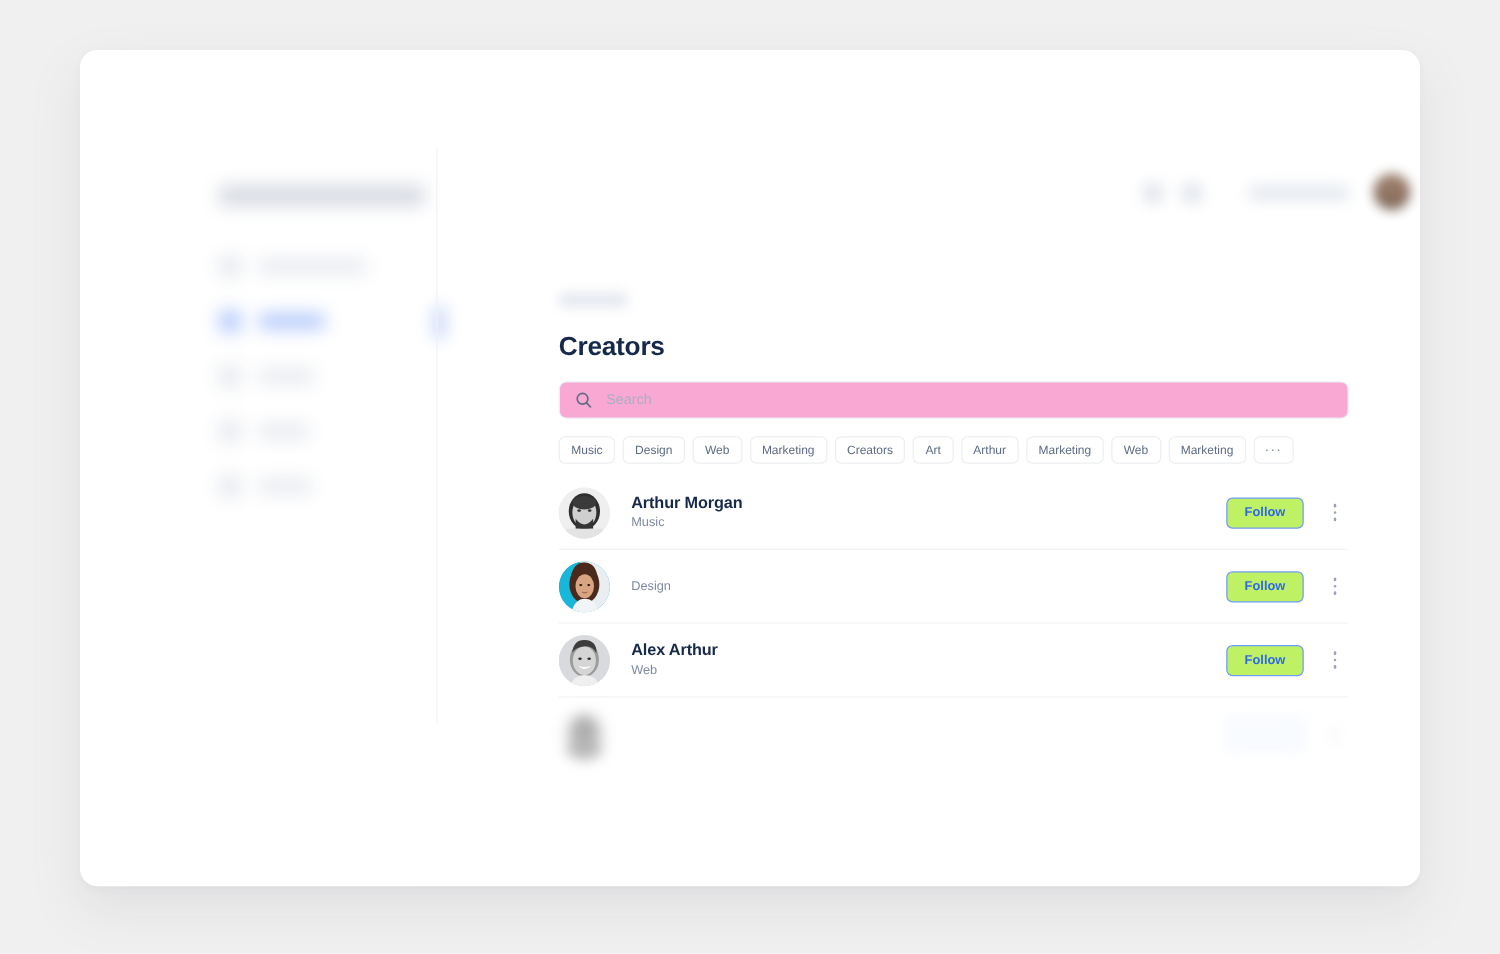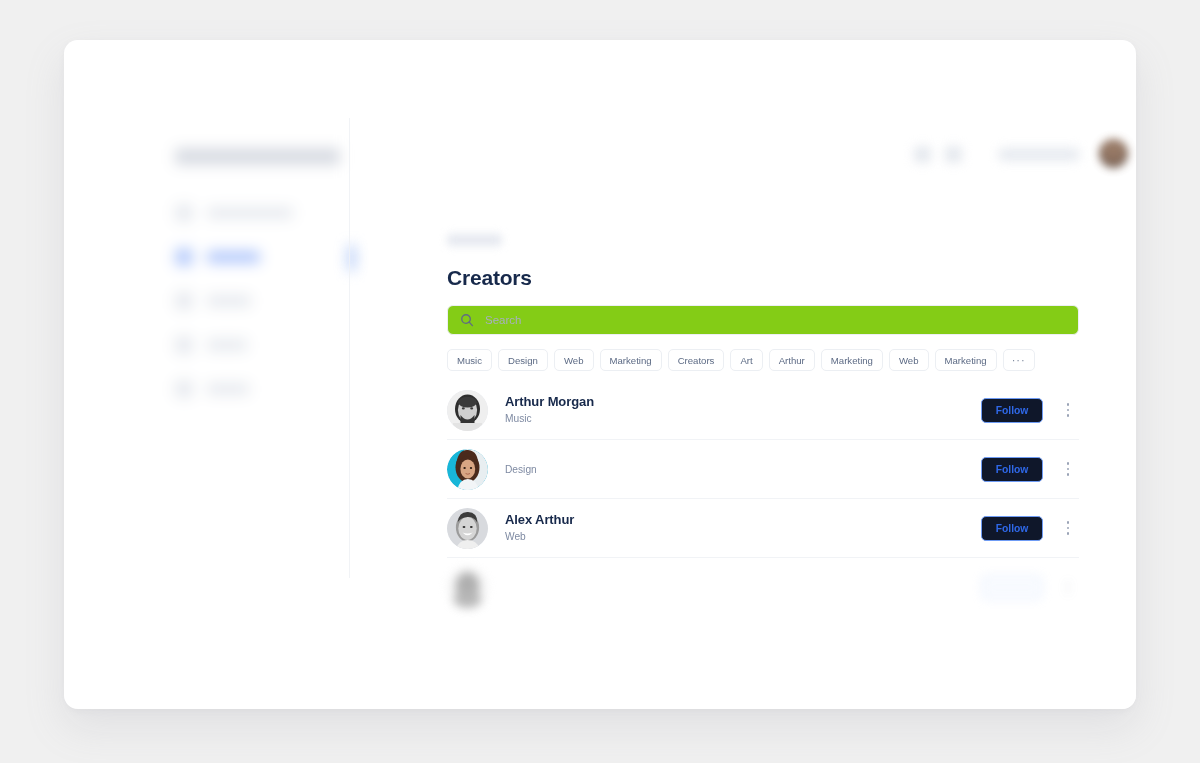--- a/index.html
+++ b/index.html
@@ -196,21 +196,21 @@
 
   
   .search-box {
     position: absolute;
     left: 97px;
     top: 107px;
     width: 632px;
     height: 30px;
     border: 1px solid #eceff3;
     border-radius: 6px;
-    background: #84cc16;
+    background: #f9a8d4;
     display: flex;
     align-items: center;
     padding: 0 12px;
   }
 
   .search-icon {
     flex: 0 0 auto;
     width: 14px;
     height: 14px;
     margin-right: 11px;
@@ -313,21 +313,21 @@
     color: #7e8aa2;
     line-height: 1.25;
   }
 
   .follow-btn {
     flex: 0 0 auto;
     width: 62px;
     height: 25px;
     border: 1px solid #6f9cf5;
     border-radius: 5px;
-    background: #0f172a;
+    background: #bef264;
     color: #2f68e8;
     font-family: "Liberation Sans", sans-serif;
     font-size: 10.3px;
     font-weight: bold;
     cursor: pointer;
     display: flex;
     align-items: center;
     justify-content: center;
   }
 

